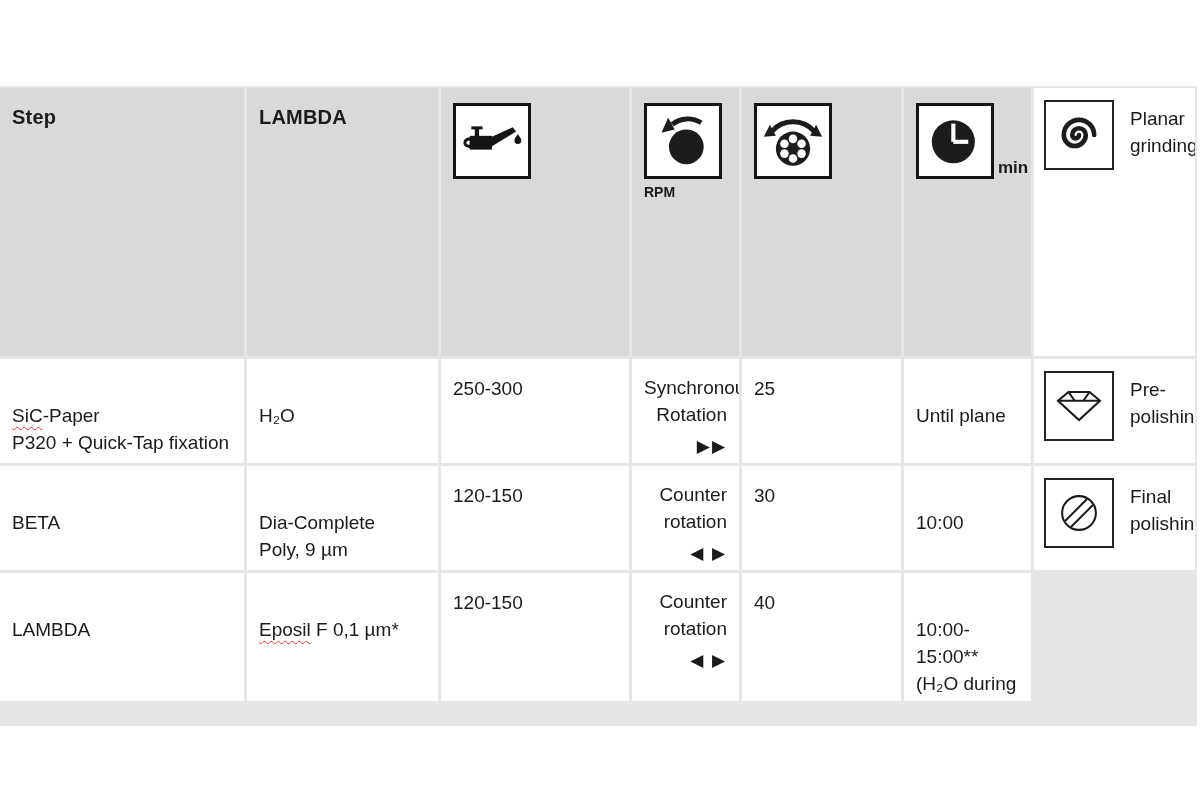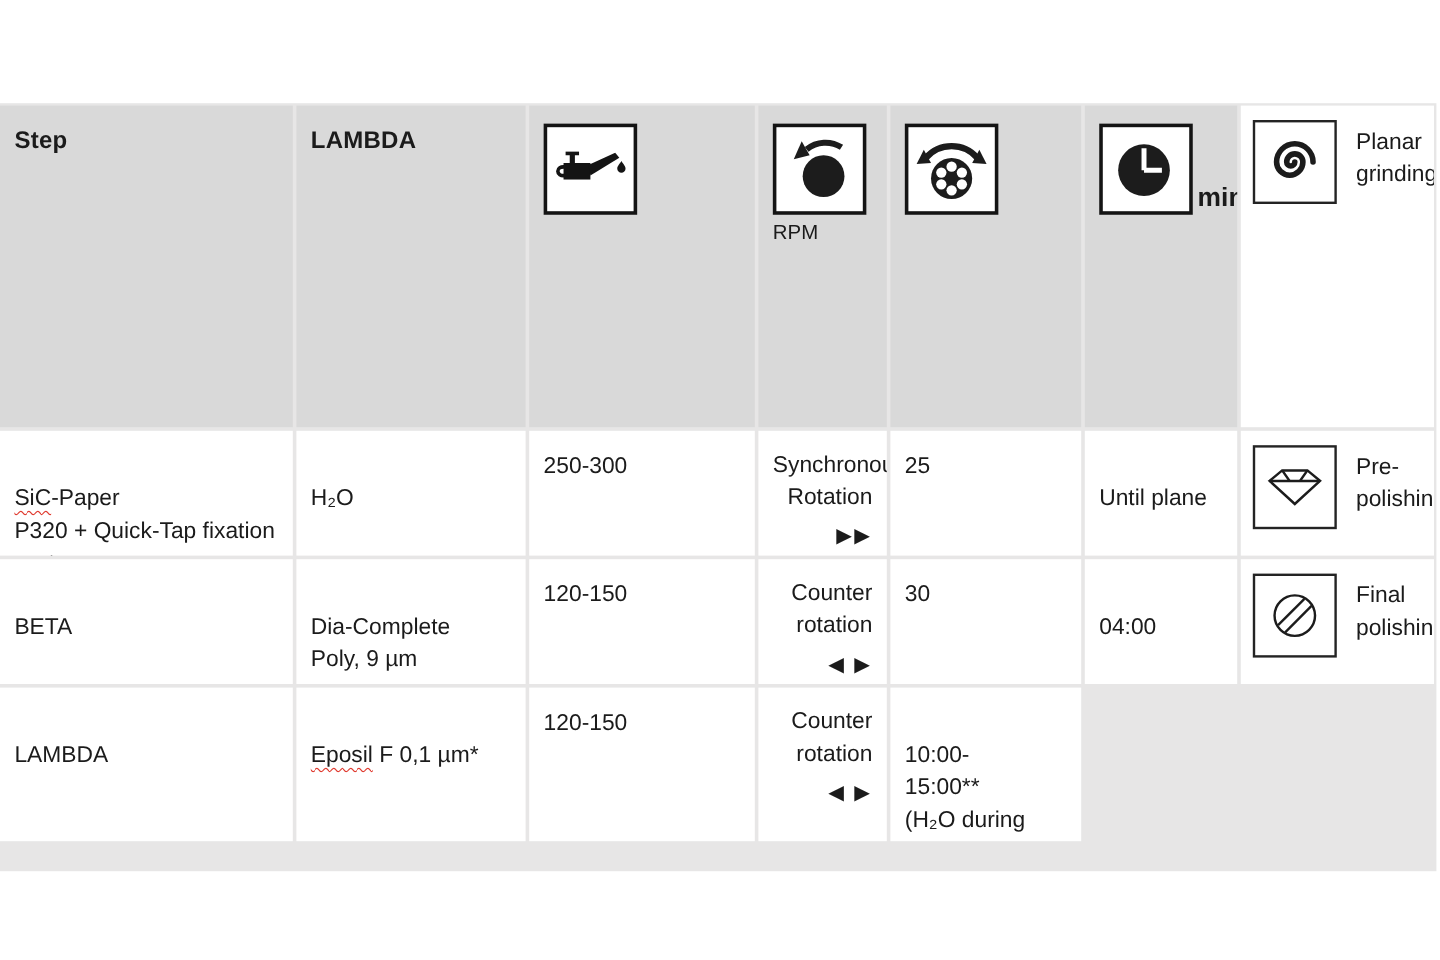--- a/index.html
+++ b/index.html
@@ -62,36 +62,36 @@
     width: 72px;
     height: 70px;
     border: 3px solid #141414;
   }
   .iconbox.small {
     width: 66px;
     height: 66px;
     border: 2px solid #242424;
   }
   .rpm-label {
-    font-size: 17px;
-    font-weight: normal;
+    font-size: 14px;
+    font-weight: bold;
     margin-top: 5px;
   }
   .force-label {
     font-size: 17px;
     font-weight: bold;
     margin-top: 9px;
     line-height: 1.47;
   }
   .time-head-row {
     display: flex;
     align-items: flex-end;
   }
   .min-label {
-    font-size: 22px;
+    font-size: 17px;
     font-weight: bold;
     margin-left: 4px;
     margin-bottom: 1px;
   }
   .step-cell {
     display: flex;
     align-items: flex-start;
     gap: 16px;
     padding: 12px 10px 10px 10px !important;
   }
@@ -239,21 +239,21 @@
       <span>120-150</span>
     </div>
     <div class="cell body rot-cell">
       <div>Counter rotation</div>
       <div class="arrows">◀ ▶</div>
     </div>
     <div class="cell body">
       <span>30</span>
     </div>
     <div class="cell body pre">
-      <span>04:00</span>
+      <span>10:00</span>
     </div>
 
     <div class="cell body step-cell">
       <span class="iconbox small">
         <svg width="54" height="54" viewBox="0 0 64 64">
           <circle cx="32" cy="32" r="20" stroke="#1c1c1c" stroke-width="2.4" fill="none"></circle>
           <line x1="15.5" y1="41.5" x2="41.5" y2="15.5" stroke="#1c1c1c" stroke-width="2.4"></line>
           <line x1="22.5" y1="48.5" x2="48.5" y2="22.5" stroke="#1c1c1c" stroke-width="2.4"></line>
         </svg>
       </span>
@@ -265,20 +265,23 @@
     <div class="cell body pre">
       <span class="misspelled">Eposil</span><span> F 0,1 µm*</span>
     </div>
     <div class="cell body">
       <span>120-150</span>
     </div>
     <div class="cell body rot-cell">
       <div>Counter rotation</div>
       <div class="arrows">◀ ▶</div>
     </div>
+    <div class="cell body">
+      <span>40</span>
+    </div>
     <div class="cell body pre">
       <span>10:00-
 15:00**
 (H₂O during
 final 30 s)</span>
     </div>
 
   </div>
 </div>
 

